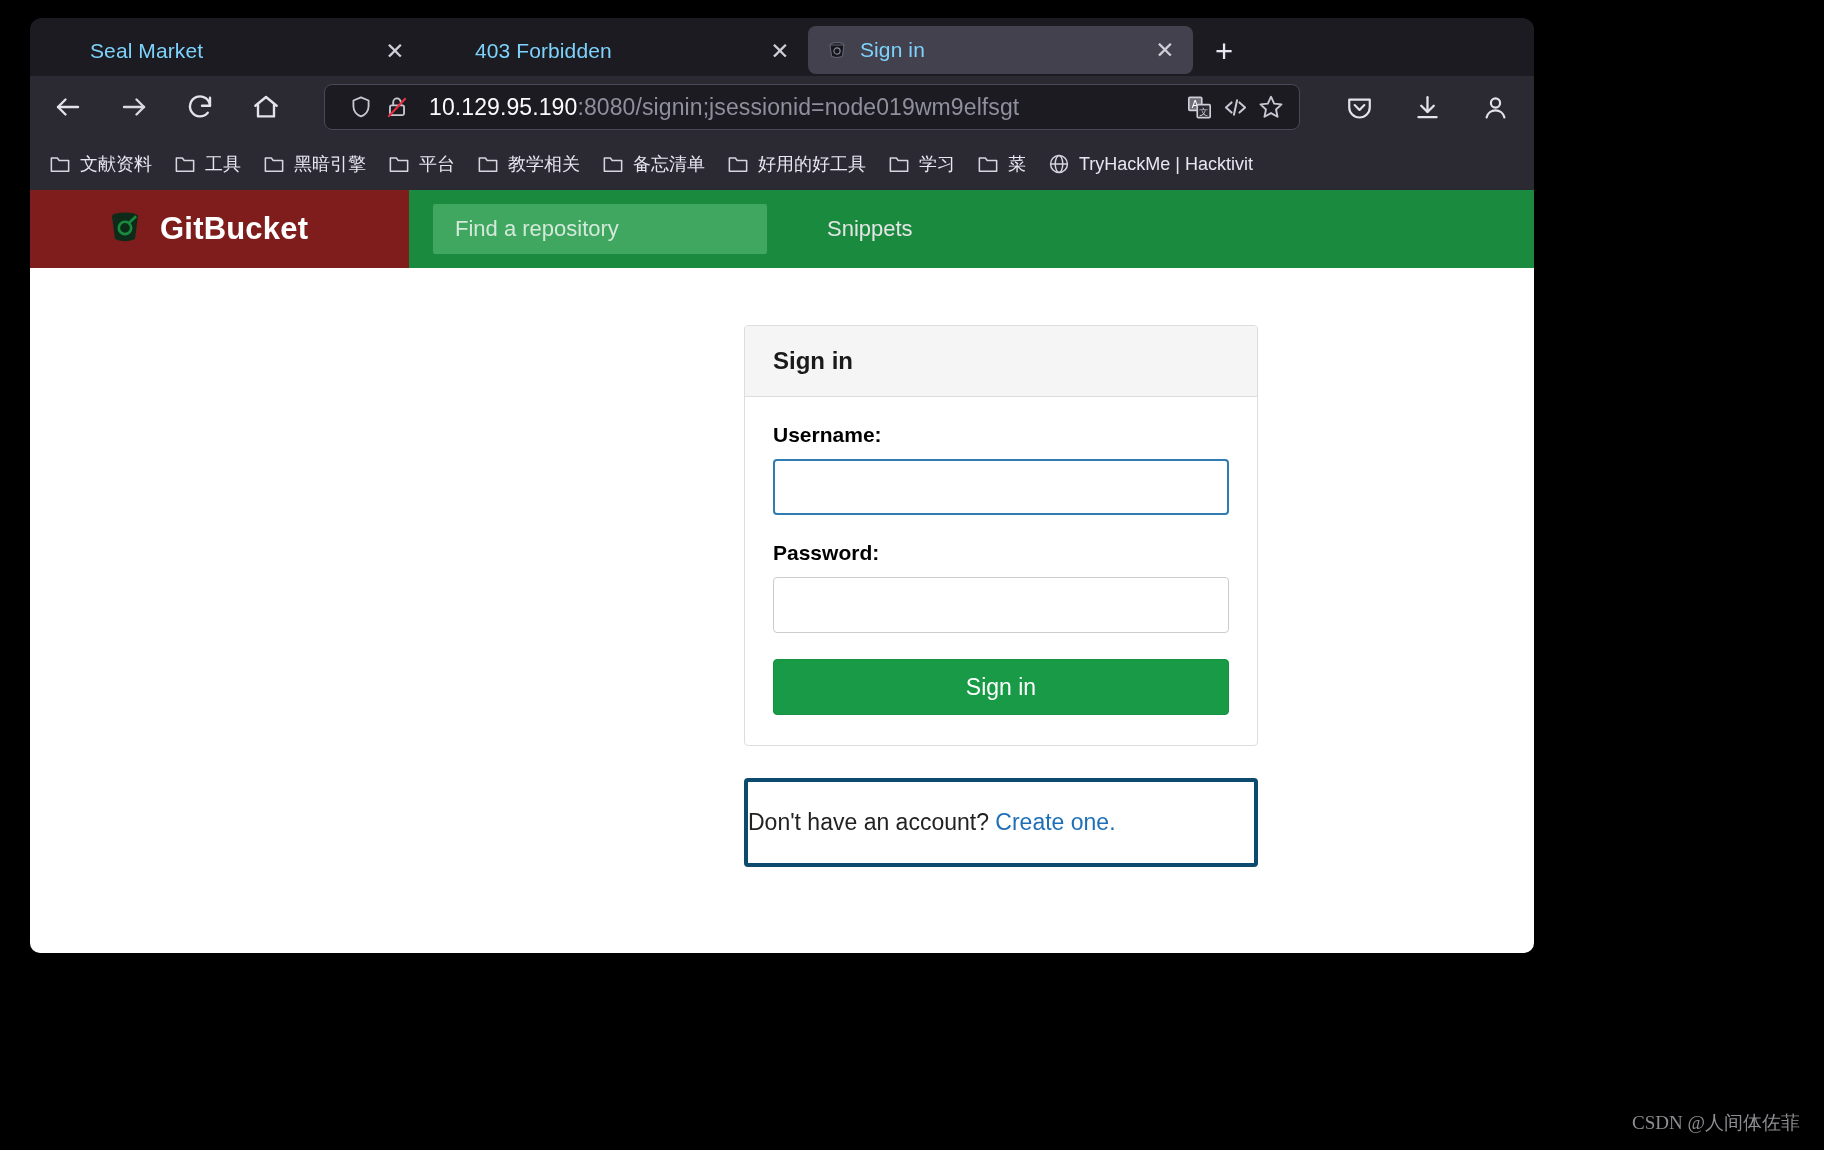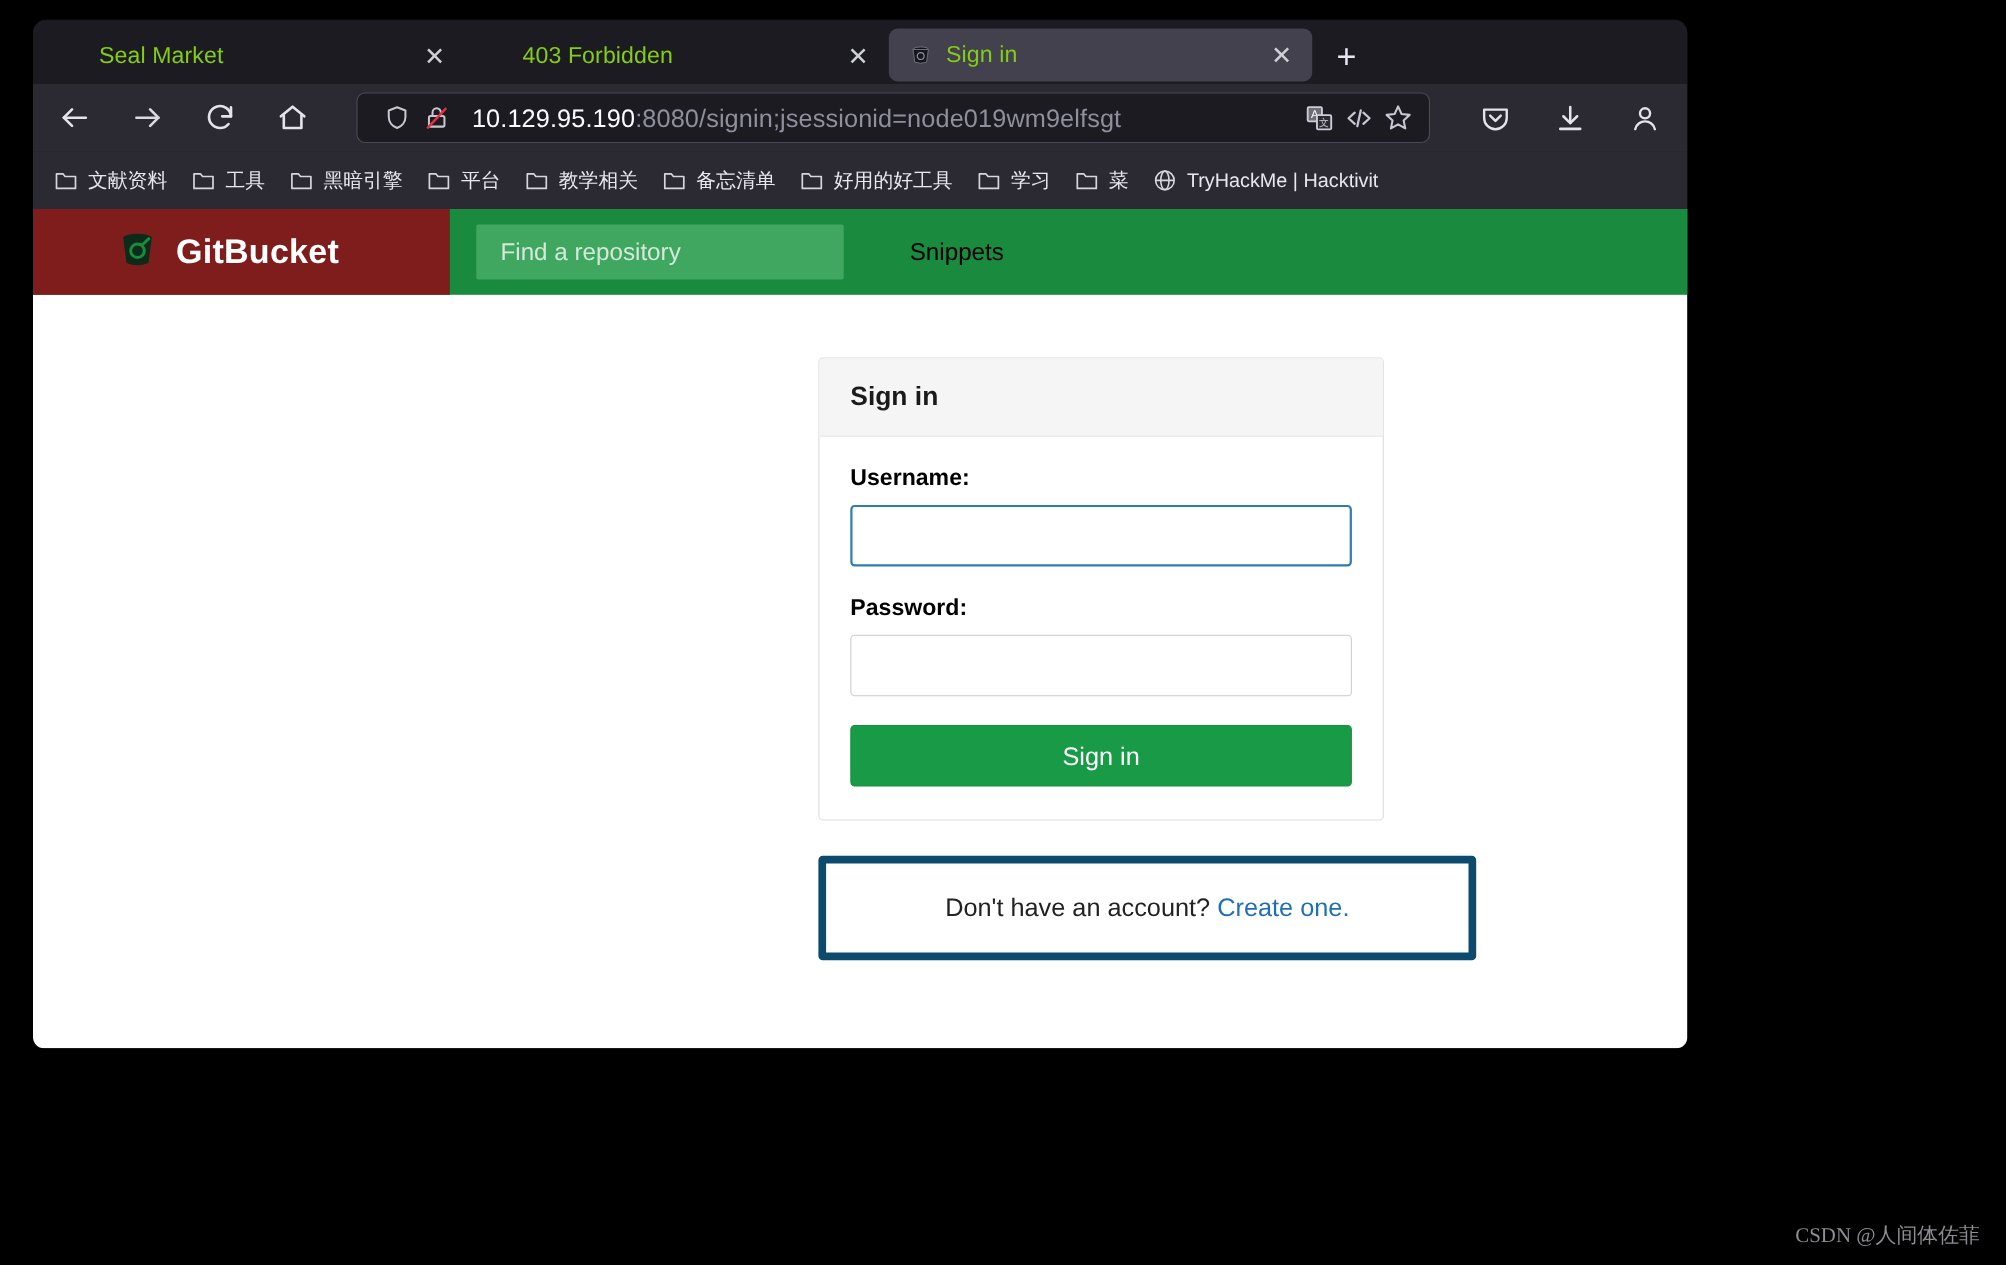--- a/index.html
+++ b/index.html
@@ -47,21 +47,21 @@
     margin-bottom: 2px;
   }
   .tab-favicon {
     width: 22px; height: 22px;
     margin-right: 12px;
     flex: 0 0 auto;
     display: flex; align-items: center; justify-content: center;
   }
   .tab-title {
     flex: 1 1 auto;
-    color: #84cc16;
+    color: #7dd3fc;
     font-size: 21px;
     white-space: nowrap;
     overflow: hidden;
     text-overflow: ellipsis;
     letter-spacing: 0.1px;
   }
   .tab-close {
     width: 28px; height: 28px;
     flex: 0 0 auto;
     display: flex; align-items: center; justify-content: center;
@@ -194,21 +194,21 @@
     background: #3fa75f;
     border: none;
     border-radius: 2px;
     color: #cfe7d6;
     font-size: 22px;
     font-family: "Liberation Sans", sans-serif;
     padding: 0 22px;
   }
   #gb-search::placeholder { color: #d4e9da; opacity: 1; }
   #gb-snippets {
-    color: #000000;
+    color: #e5e5e5;
     font-size: 22px;
     margin-left: 50px;
     padding: 6px 10px;
   }
 
   
   #signin-panel {
     position: absolute;
     left: 714px; top: 135px;
     width: 514px;
@@ -262,26 +262,26 @@
     border-radius: 4px;
     color: #ffffff;
     font-size: 23px;
     font-family: "Liberation Sans", sans-serif;
     margin-top: 6px;
   }
 
   #create-account-panel {
     position: absolute;
     left: 714px; top: 588px;
-    width: 598px;
+    width: 514px;
     background: #ffffff;
-    border: 7px solid #0c4a6e;
+    border: 4px solid #0c4a6e;
     border-radius: 4px;
     padding: 27px 0;
-    text-align: center;
+    text-align: left;
     font-size: 23px;
     color: #222222;
   }
   #create-account-link { color: #1f6fb8; text-decoration: none; }
 
   
   #watermark {
     position: absolute;
     right: 24px; bottom: 14px;
     color: #8d8d92;

